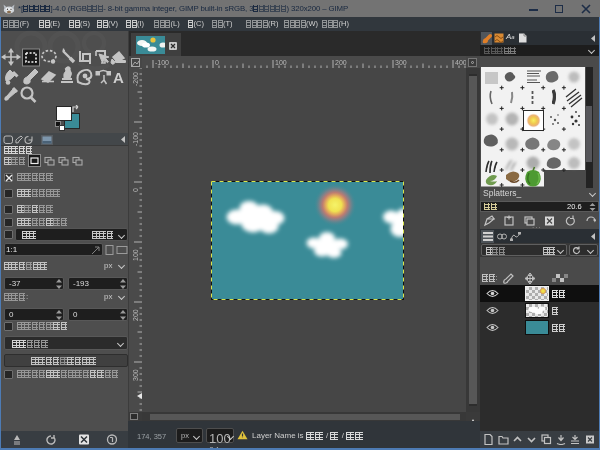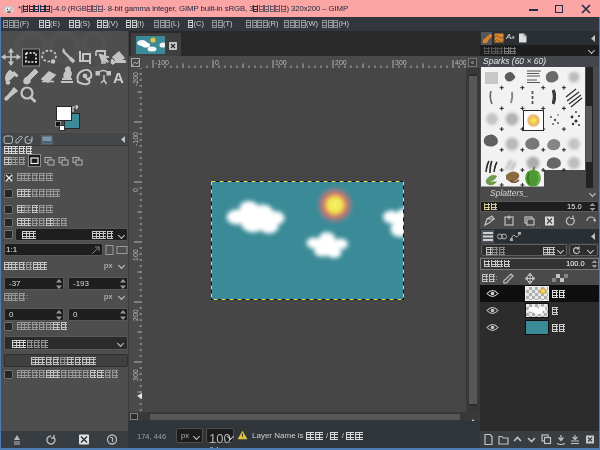--- a/index.html
+++ b/index.html
@@ -8,21 +8,21 @@
 
 .k{display:inline-block;width:8px;height:8px;margin-right:1px;vertical-align:top;
 background:repeating-linear-gradient(0deg,currentColor 0 1px,transparent 1px 2.3px),
 repeating-linear-gradient(90deg,currentColor 0 1.2px,transparent 1.2px 4px);opacity:.95}
 .k7{width:7px;height:7px}
 #toolbox .k{width:6.5px;margin-right:.8px}
 #rightcol .k{width:6px;margin-right:.6px}
 #rightcol .k7{width:6px;height:7px}
 .kana{opacity:.6}
 
-#title{left:0;top:0;width:600px;height:17px;background:#fca5a5;color:#17273f;font-size:8px}
+#title{left:0;top:0;width:600px;height:17px;background:#737373;color:#17273f;font-size:8px}
 #title .k{width:5px;height:6.5px;margin-right:.5px}
 
 #menu{left:0;top:17px;width:600px;height:14px;background:#31373d;color:#d2d2d2;font-size:7.5px}
 #menu .k{width:5px;height:8px;margin-right:.5px}
 .mi{position:absolute;top:3px;white-space:nowrap}
 
 #toolbox{left:1px;top:31px;width:127px;height:417px;background:#4e4e4e;font-size:8px}
 .cb{position:absolute;width:9px;height:9px;background:#262626;border:1px solid #6f6f6f;border-radius:1px}
 .lbl{position:absolute;color:#c9c9c9;white-space:nowrap;font-size:8px}
 .inp{position:absolute;background:#1e1e1e;border:1px solid #585858;border-radius:2px;color:#ddd;font-size:8px}
@@ -501,21 +501,21 @@
 <div class="abs" style="left:128px;top:412px;width:14px;height:9px;background:#3a3a3a">
  <div class="abs" style="left:2px;top:1px;width:8px;height:7px;border:1px solid #808080;background:#2c2c2c"></div>
 </div>
 
 <div class="abs" style="left:466px;top:412px;width:14px;height:9px;background:#3a3a3a"></div>
 <svg class="abs" style="left:467px;top:417px" width="12" height="12" viewBox="0 0 12 12">
       <path d="M6 2 l4 7 l-4-2.5 l-4 2.5z" fill="#d8d8d8"></path>
     </svg>
 
 <div id="statusbar" class="abs">
- <span class="abs" style="left:9px;top:12px;color:#9aa0a4;font-size:7.5px">174, 446</span>
+ <span class="abs" style="left:9px;top:12px;color:#9aa0a4;font-size:7.5px">174, 357</span>
  <div class="abs" style="left:48px;top:7px;width:27px;height:15px;background:#1c1c1c;border:1px solid #4e4e4e;border-radius:2px">
   <span class="abs" style="left:4px;top:3px;font-size:7.5px">px</span>
         <div class="chev" style="left:16px;top:6px"></div>
  </div>
  <div class="abs" style="left:78px;top:7px;width:28px;height:15px;background:#1c1c1c;border:1px solid #4e4e4e;border-radius:2px">
   <span class="abs" style="left:2px;top:3px;font-size:13px">100 %</span>
         <div class="chev" style="left:20px;top:6px"></div>
  </div>
  <svg class="abs" style="left:109px;top:9px" width="11" height="10" viewBox="0 0 13 12">
         <path d="M6.5 1 L12.5 11 H0.5z" fill="#e0c33c"></path>
@@ -543,23 +543,20 @@
   <svg class="abs" style="left:110px;top:4px" width="7" height="7" viewBox="0 0 7 7">
           <path d="M5 0 L1 3.5 L5 7z" fill="#c2c2c2"></path>
         </svg>
  </div>
 
  <div class="abs" style="left:0;top:14px;width:119px;height:11px;background:#1d1d1d">
   <span class="abs" style="left:4px;top:2px;color:#7f7f7f"><span class="k k7 kana"></span><span class="k k7 kana"></span><span class="k k7 kana"></span><span class="k k7"></span><span class="k k7"></span></span>
   <div class="chev" style="left:108px;top:4px"></div>
  </div>
 
- <div class="abs" style="left:0;top:25px;width:119px;height:11px;background:#43474b">
-  <span class="abs" style="left:3px;top:1px;color:#e4e4e4;font-size:8.5px;font-style:italic">Sparks (60 × 60)</span>
- </div>
 
  <svg class="abs" style="left:0;top:36px" width="119" height="152" viewBox="0 0 119 152">
   <defs>
    <filter id="bb" x="-60%" y="-60%" width="220%" height="220%">
             <feGaussianBlur stdDeviation="1.4"></feGaussianBlur>
           </filter>
    <filter id="bb2" x="-60%" y="-60%" width="220%" height="220%">
             <feGaussianBlur stdDeviation="0.7"></feGaussianBlur>
           </filter>
    <radialGradient id="bsun">
@@ -667,27 +664,27 @@
     <path d="M49 106 q-3 7 1 11" stroke="#357020" fill="none" stroke-width="1.4"></path>
     <path d="M58 106 q3 7-1 11" stroke="#6ab84a" fill="none" stroke-width="1.4"></path>
    </g>
   </g>
  </svg>
 
  <div class="abs" style="left:105.5px;top:36px;width:7px;height:121px;background:#232323"></div>
  <div class="abs" style="left:106px;top:75px;width:6px;height:56px;background:#56565a"></div>
 
  <div class="abs" style="left:0;top:157px;width:119px;height:12px">
-  <span class="abs" style="left:10px;top:1px;color:#d6d6d6;font-size:8.5px;font-style:italic">Splatters_</span>
+  <span class="abs" style="left:3px;top:1px;color:#d6d6d6;font-size:8.5px;">Splatters_</span>
   <div class="chev" style="left:109px;top:4px"></div>
  </div>
 
  <div class="abs" style="left:0;top:170px;width:119px;height:11px;background:#1e1e1e;border:1px solid #5a5a5a">
   <span class="abs" style="left:3px;top:1px;color:#e0d6a0"><span class="k k7"></span><span class="k k7"></span></span>
-  <span class="abs" style="left:86px;top:1px;color:#f0f0f0;font-size:7.5px">15.0</span>
+  <span class="abs" style="left:86px;top:1px;color:#f0f0f0;font-size:7.5px">20.6</span>
   <svg class="abs" style="left:108px;top:1px" width="7" height="8" viewBox="0 0 7 8">
           <path d="M3.5 0 l3 3 h-6z M3.5 8 l3-3 h-6z" fill="#9a9a9a"></path>
         </svg>
  </div>
 
  <svg class="abs" style="left:4px;top:184px" width="112" height="12" viewBox="0 0 112 12">
   <g fill="none" stroke="#c2c2c2" stroke-width="1.2">
    <path d="M1 10 l2-6 5-3 2 3 -5 4z M3 4 l8 0"></path>
    <rect x="21" y="2" width="8" height="8"></rect>
           <path d="M25 0.5 v4 M23 2.5 h4"></path>
@@ -733,27 +730,20 @@
    <div class="chev" style="left:76px;top:4px"></div>
   </div>
   <div class="abs" style="left:89px;top:0.5px;width:29px;height:12px;background:#2d2d2d;border:1px solid #5f5f5f;border-radius:2px">
    <svg class="abs" style="left:2px;top:1.5px" width="9" height="9" viewBox="0 0 9 9">
             <path d="M7.5 4.5 a3 3 0 1 1 -1-2.2 M7 0.5 v2.5 h-2.5" fill="none" stroke="#c0c0c0" stroke-width="1.2"></path>
           </svg>
    <div class="chev" style="left:17px;top:4px"></div>
   </div>
  </div>
 
- <div class="abs" style="left:0;top:227px;width:119px;height:12px;background:#333;border:1px solid #7a7a7a">
-  <span class="abs" style="left:3px;top:1px;color:#d2d2d2"><span class="k k7"></span><span class="k k7"></span><span class="k k7"></span><span class="k k7"></span></span>
-  <span class="abs" style="left:85px;top:1px;color:#fff;font-size:7.5px">100.0</span>
-  <svg class="abs" style="left:110px;top:1px" width="7" height="8" viewBox="0 0 7 8">
-          <path d="M3.5 0 l3 3 h-6z M3.5 8 l3-3 h-6z" fill="#9a9a9a"></path>
-        </svg>
- </div>
 
  <div class="abs" style="left:0;top:241px;width:119px;height:13px">
   <span class="abs" style="left:2px;top:2px;color:#c6c6c6"><span class="k"></span><span class="k"></span>:</span>
   <svg class="abs" style="left:23px;top:1px" width="70" height="11" viewBox="0 0 70 11">
    <g fill="none" stroke="#c2c2c2" stroke-width="1.2">
     <path d="M1 10 q-1-3 2-4 l5-5 2 2 -5 5 q-1 3-4 2z"></path>
     <path d="M27 1 v9 M22.5 5.5 h9 M27 0 l2 2.5 h-4z M27 11 l2-2.5 h-4z M22 5.5 l2.5-2 v4z M32 5.5 l-2.5-2 v4z" stroke-width="1"></path>
    </g>
    <g fill="#c2c2c2">
             <rect x="53" y="1" width="4" height="4"></rect>

